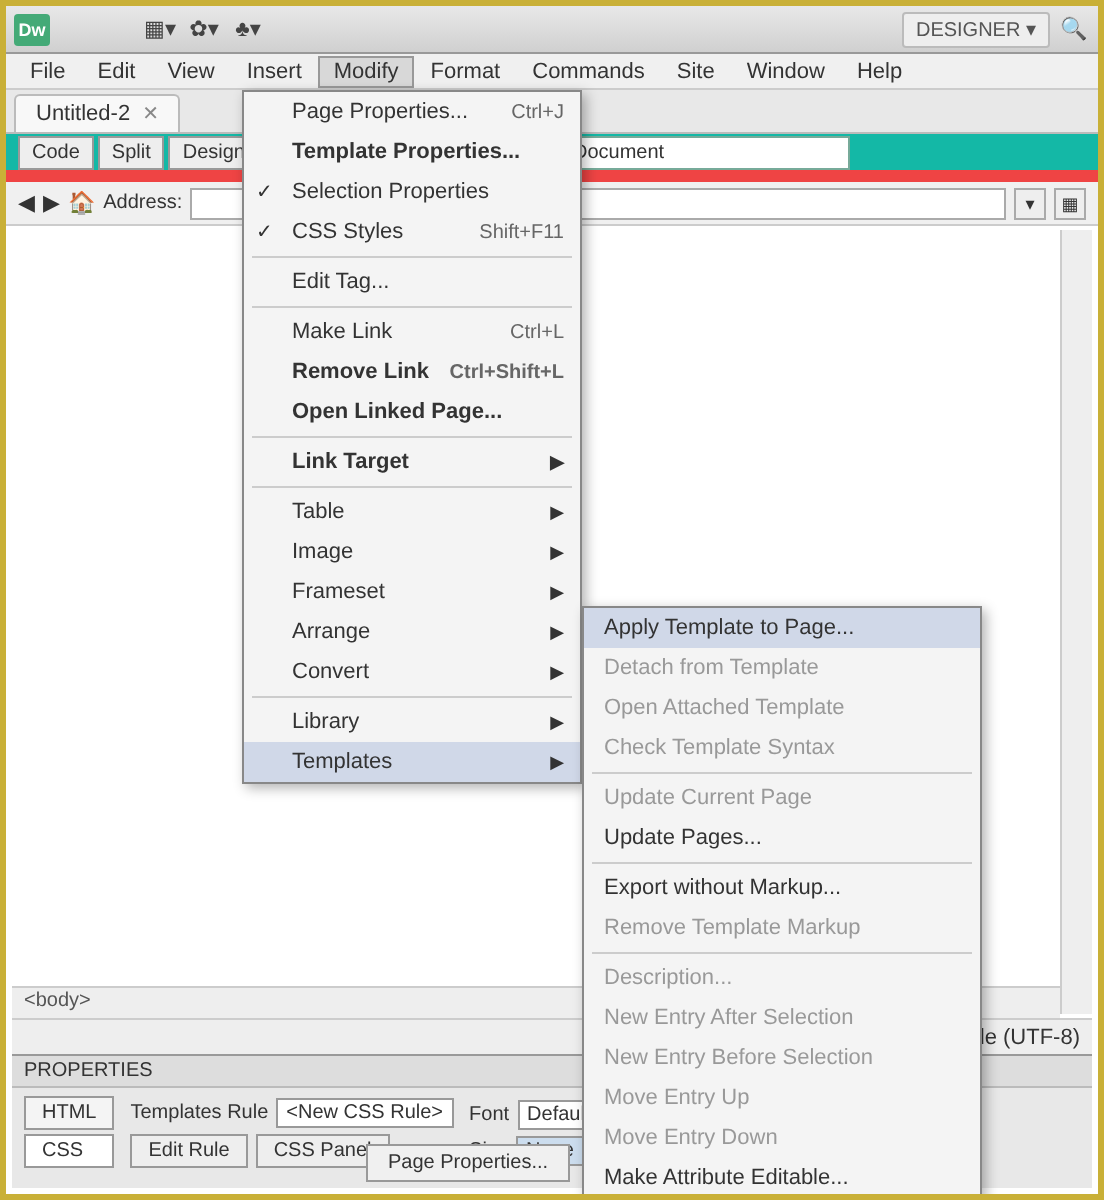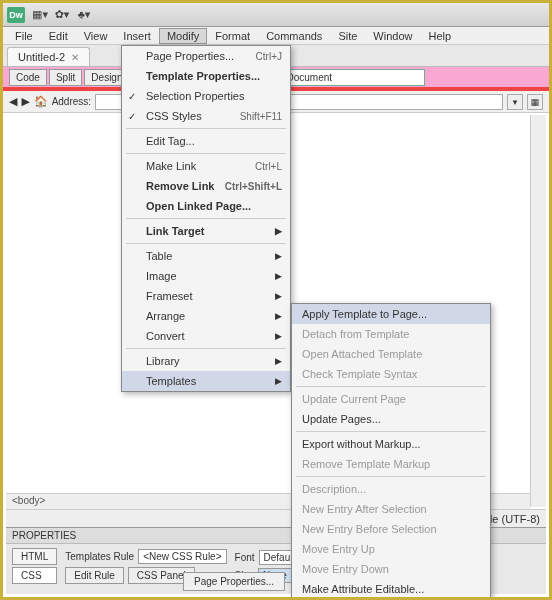--- a/index.html
+++ b/index.html
@@ -1,33 +1,33 @@
 <!DOCTYPE html>
 <html><head>
 <meta charset="utf-8">
 <style>
 * { margin:0; padding:0; box-sizing:border-box; font-family:Tahoma,Arial,sans-serif; font-size:11px; color:#333; }
 body { width:552px; height:600px; background:#fff; border:3px solid #c9b037; position:relative; overflow:hidden; }
-.titlebar { height:24px; background:linear-gradient(#e8e8e8,#d0d0d0); display:flex; align-items:center; padding:0 4px; border-bottom:1px solid #999; }
+.titlebar { height:24px; background:linear-gradient(#e8e8e8,#d0d0d0); display:flex; align-items:center; padding:0 4px; border-bottom:1px solid #999;gap:40px; }
 .titlebar .logo { width:18px; height:16px; background:#4a7; border-radius:2px; display:flex; align-items:center; justify-content:center; color:#fff; font-weight:bold; font-size:9px; }
 .titlebar .tb-icons { display:flex; gap:8px; margin-left:8px; }
 .titlebar .tb-icon { width:14px; height:14px; display:flex; align-items:center; justify-content:center; color:#444; }
 .titlebar .tb-right { margin-left:auto; display:flex; align-items:center; gap:4px; }
 .titlebar .designer { font-size:10px; color:#555; padding:2px 6px; background:#eee; border:1px solid #bbb; border-radius:2px; }
 .titlebar .search { width:16px; height:16px; display:flex; align-items:center; justify-content:center; }
 
 .menubar { height:18px; background:#f0f0f0; border-bottom:1px solid #ccc; display:flex; align-items:center; padding:0 4px; }
 .menubar .mi { padding:2px 8px; cursor:default; }
 .menubar .mi.active { background:#d8d8d8; border:1px solid #999; padding:1px 7px; }
 
 .tabbar { height:22px; background:#e8e8e8; border-bottom:1px solid #bbb; display:flex; align-items:flex-end; padding-left:4px; }
 .tabbar .tab { padding:3px 10px; background:#f8f8f8; border:1px solid #bbb; border-bottom:none; border-radius:3px 3px 0 0; display:flex; align-items:center; gap:6px; font-size:10px; }
 .tabbar .tab .close { font-size:10px; color:#888; }
 
-.tool2 { height:24px; background:#f9a8d4; border-bottom:4px solid #ef4444; display:flex; align-items:center; padding:0 6px; gap:2px; }
+.tool2 { height:24px; background:#14b8a6; border-bottom:6px solid #ef4444; display:flex; align-items:center; padding:0 6px; gap:2px; }
 .tool2 .vbtn { padding:2px 6px; border:1px solid #999; background:#eee; font-size:10px; }
 .tool2 .sep { width:1px; height:16px; background:#ccc; margin:0 4px; }
 .tool2 .tico { width:18px; height:18px; border:1px solid #ccc; background:#fff; display:flex; align-items:center; justify-content:center; font-size:10px; }
 .tool2 .title-lbl { margin-left:8px; font-size:10px; }
 .tool2 .title-inp { flex:1; max-width:180px; border:1px solid #7a9; padding:2px 4px; font-size:10px; }
 
 .addrbar { height:22px; background:#f0f0f0; border-bottom:1px solid #ccc; display:flex; align-items:center; padding:0 6px; gap:4px; }
 .addrbar .alabel { font-size:10px; }
 .addrbar .ainput { flex:1; border:1px solid #aaa; height:16px; background:#fff; }
 .addrbar .abtn { width:16px;height:16px;border:1px solid #aaa;background:#eee;display:flex;align-items:center;justify-content:center;font-size:9px; }
@@ -68,20 +68,24 @@
 </style>
 </head>
 <body>
 
 <div class="titlebar">
   <div class="logo">Dw</div>
   <div class="tb-icons">
     <span class="tb-icon">▦▾</span>
     <span class="tb-icon">✿▾</span>
     <span class="tb-icon">♣▾</span>
+  </div>
+  <div class="tb-right">
+    <span class="designer">DESIGNER ▾</span>
+    <span class="search">🔍</span>
   </div>
 </div>
 
 <div class="menubar">
   <div class="mi">File</div>
   <div class="mi">Edit</div>
   <div class="mi">View</div>
   <div class="mi">Insert</div>
   <div class="mi active">Modify</div>
   <div class="mi">Format</div>

